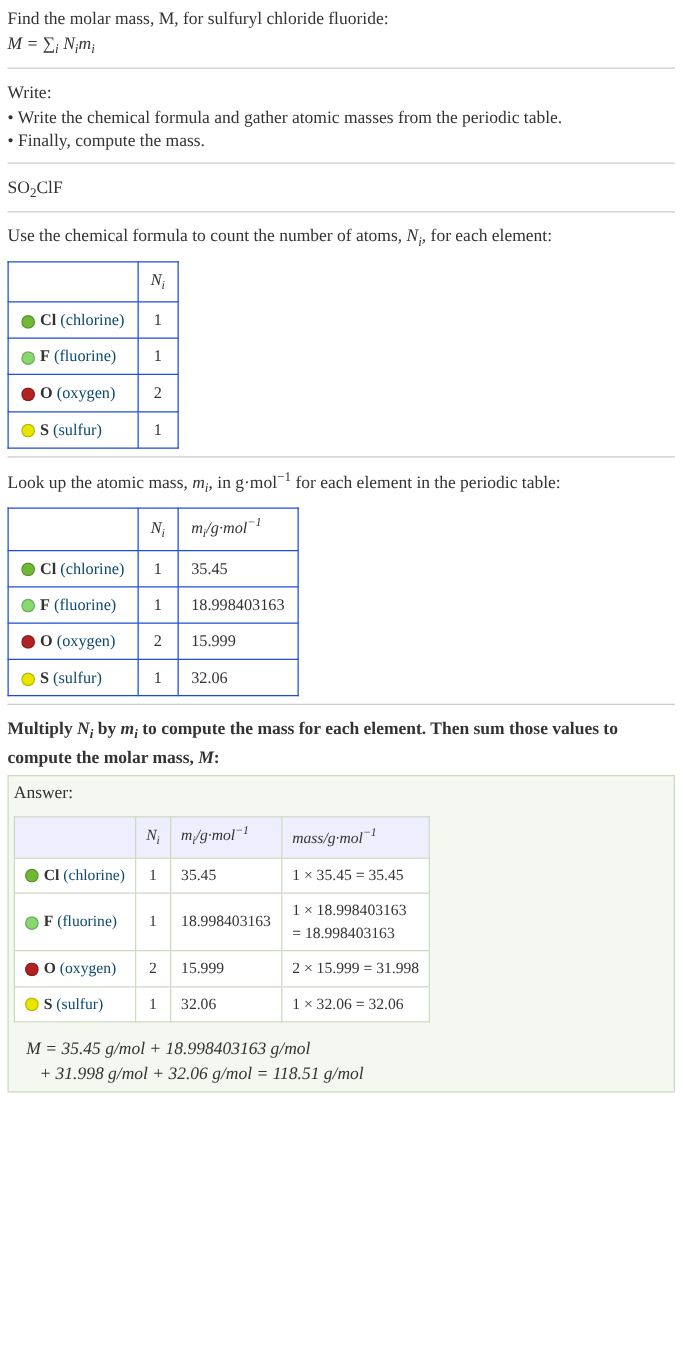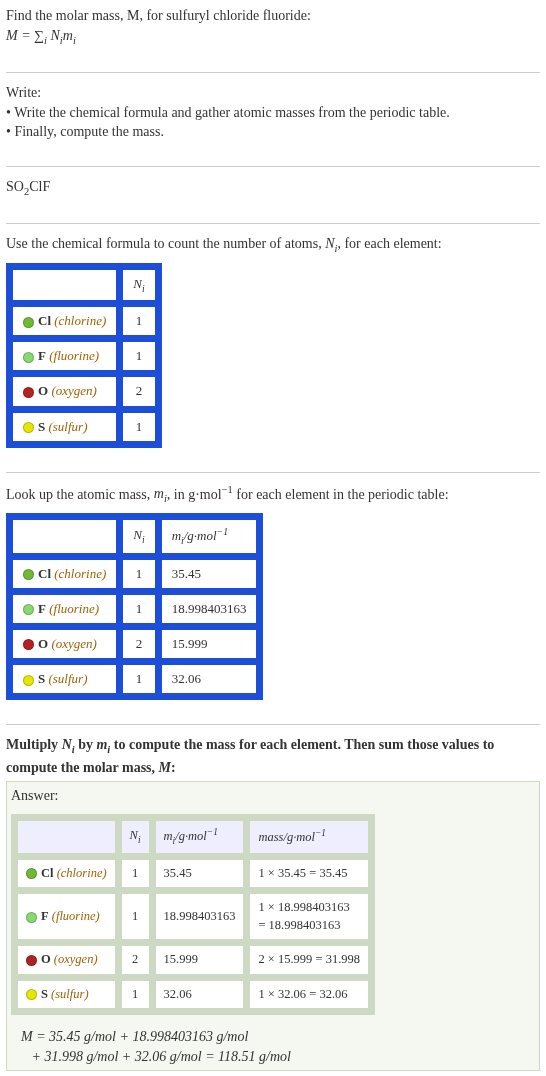--- a/index.html
+++ b/index.html
@@ -7,51 +7,51 @@
   font-family: Georgia, 'Times New Roman', serif;
   font-size: 14px;
   color: #333;
   background: #fff;
   width: 546px;
   padding: 6px;
   line-height: 1.4;
 }
 .section {
   border-bottom: 1px solid #ccc;
-  padding-bottom: 24px;
+  padding-bottom: 6px;
   margin-bottom: 10px;
 }
 .section.no-border { border-bottom: none; font-weight: bold; }
 .eq { font-style: italic; }
 sub, .sub { font-size: 0.75em; vertical-align: sub; font-style: italic; }
 sup, .sup { font-size: 0.75em; vertical-align: super; }
 table {
   border-collapse: collapse;
   margin-top: 6px;
   font-size: 13px;
 }
 th, td {
-  border: 7px solid #1d4ed8;
+  border: 1px solid #1d4ed8;
   padding: 5px 10px;
   text-align: left;
 }
 th.ni { font-style: italic; font-weight: normal; }
 .dot {
   display: inline-block;
   width: 11px; height: 11px;
   border-radius: 50%;
   margin-right: 4px;
   vertical-align: middle;
   border: 1px solid rgba(0,0,0,0.2);
 }
 .dot.cl { background: #6fb936; }
 .dot.f  { background: #86d86f; }
 .dot.o  { background: #b22222; }
 .dot.s  { background: #e6e600; }
-.elname { color: #a16207; font-style: italic; }
+.elname { color: #0c4a6e; }
 .num { text-align: center; }
 .answer-box {
   border: 1px solid #cdd9c3;
   background: #f4f8f0;
   padding: 4px;
 }
 .answer-box table { background: #fff; }
 .answer-box th { background: #eef; }
 .answer-box td, .answer-box th { border-color: #cdd9c3; }
 .answer-label { margin-bottom: 8px; }

